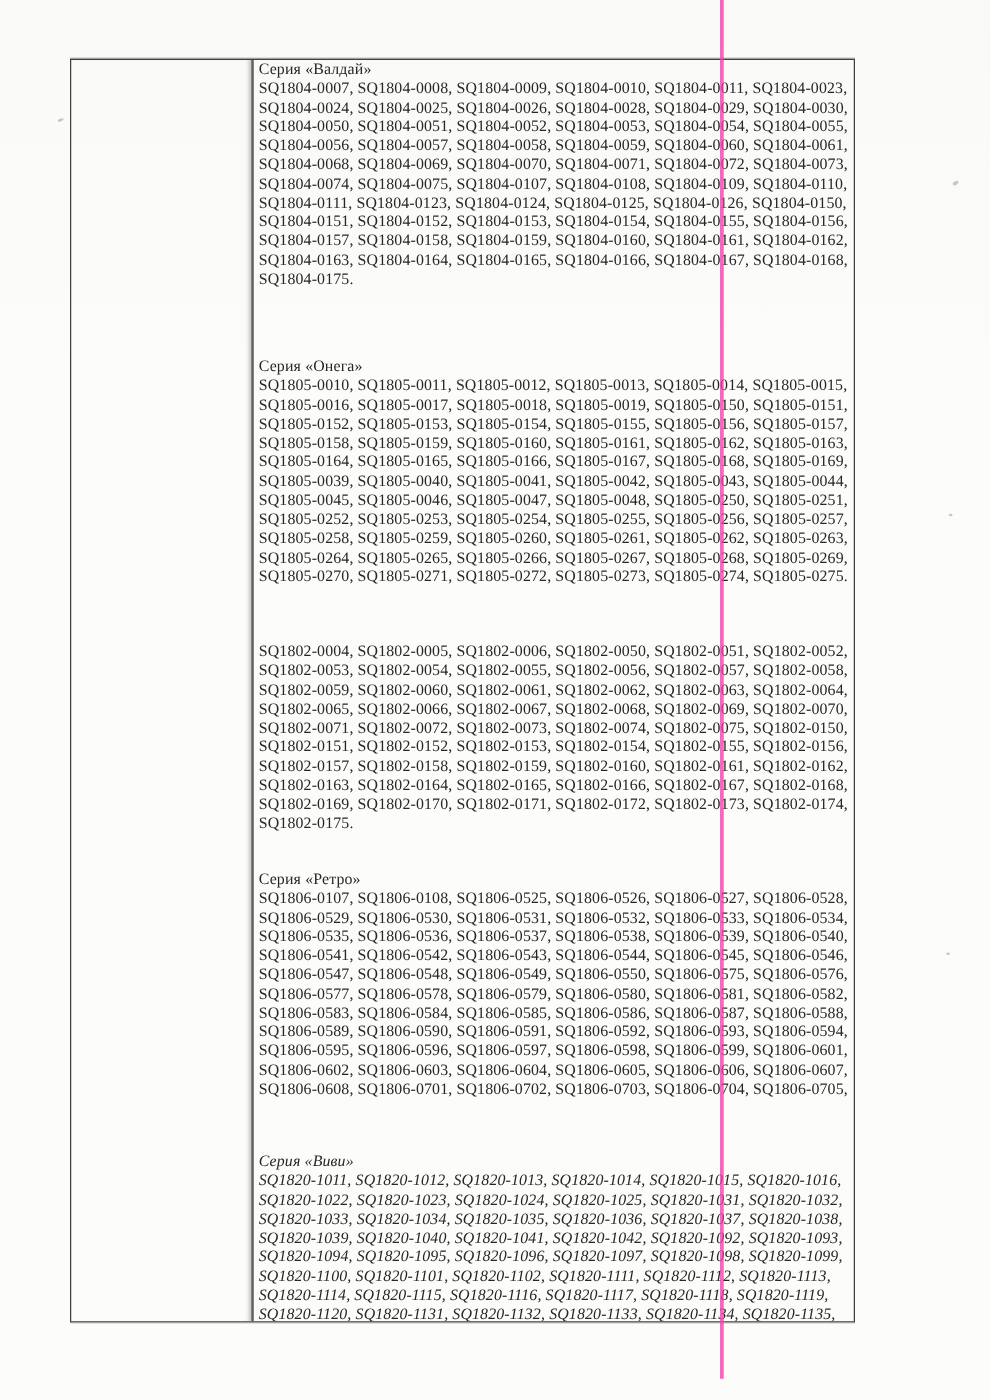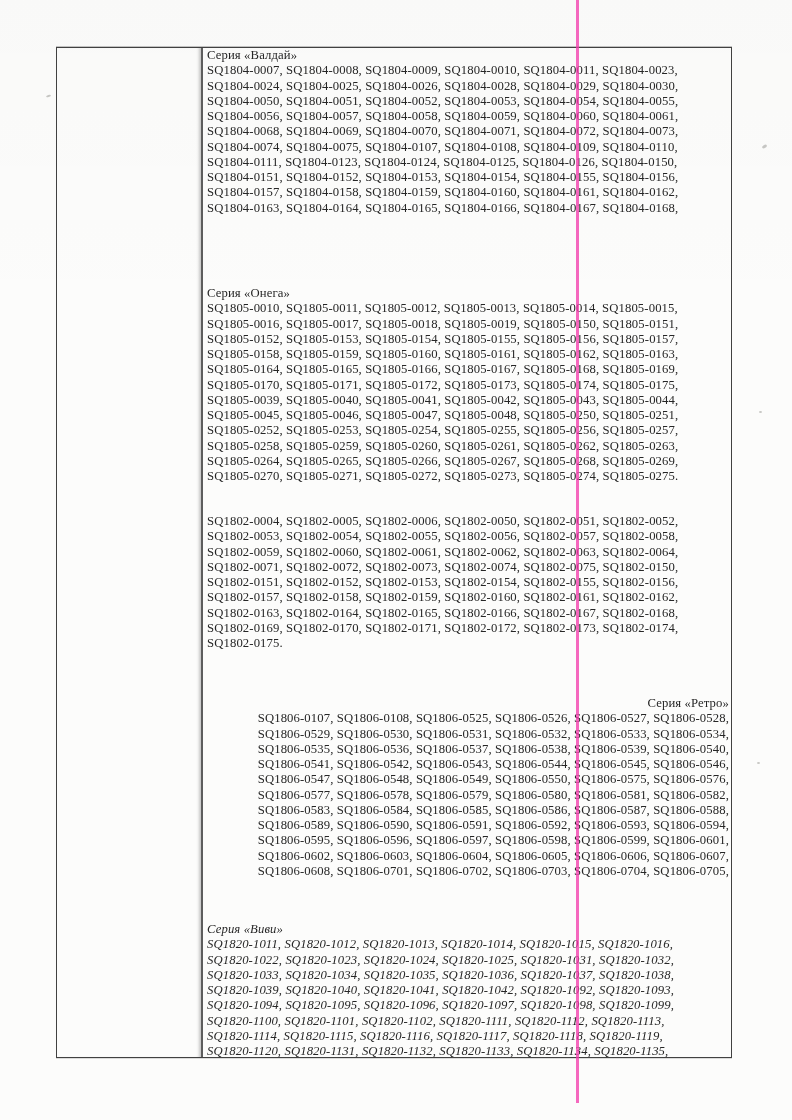--- a/index.html
+++ b/index.html
@@ -18,21 +18,21 @@
     position: absolute;
     inset: 0;
     background:
       linear-gradient(180deg, rgba(0,0,0,0.012), rgba(0,0,0,0) 30%),
       #fcfcfb;
   }
   .doc-table {
     position: absolute;
     left: 56px;
     top: 47px;
-    width: 676px;
+    width: 628px;
     height: 1011px;
     border: 1.6px solid #414141;
     box-sizing: border-box;
     box-shadow: 0 -1px 0 rgba(90,90,90,0.35), 0 1px 0 rgba(120,120,120,0.25);
     display: flex;
   }
   .col-left {
     width: 146px;
     flex: 0 0 146px;
     border-right: 2px solid #5d5d5d;
@@ -91,48 +91,49 @@
             <div class="serials-line">SQ1804-0007, SQ1804-0008, SQ1804-0009, SQ1804-0010, SQ1804-0011, SQ1804-0023,</div>
             <div class="serials-line">SQ1804-0024, SQ1804-0025, SQ1804-0026, SQ1804-0028, SQ1804-0029, SQ1804-0030,</div>
             <div class="serials-line">SQ1804-0050, SQ1804-0051, SQ1804-0052, SQ1804-0053, SQ1804-0054, SQ1804-0055,</div>
             <div class="serials-line">SQ1804-0056, SQ1804-0057, SQ1804-0058, SQ1804-0059, SQ1804-0060, SQ1804-0061,</div>
             <div class="serials-line">SQ1804-0068, SQ1804-0069, SQ1804-0070, SQ1804-0071, SQ1804-0072, SQ1804-0073,</div>
             <div class="serials-line">SQ1804-0074, SQ1804-0075, SQ1804-0107, SQ1804-0108, SQ1804-0109, SQ1804-0110,</div>
             <div class="serials-line">SQ1804-0111, SQ1804-0123, SQ1804-0124, SQ1804-0125, SQ1804-0126, SQ1804-0150,</div>
             <div class="serials-line">SQ1804-0151, SQ1804-0152, SQ1804-0153, SQ1804-0154, SQ1804-0155, SQ1804-0156,</div>
             <div class="serials-line">SQ1804-0157, SQ1804-0158, SQ1804-0159, SQ1804-0160, SQ1804-0161, SQ1804-0162,</div>
             <div class="serials-line">SQ1804-0163, SQ1804-0164, SQ1804-0165, SQ1804-0166, SQ1804-0167, SQ1804-0168,</div>
+            <div class="serials-line">SQ1804-0175.</div>
           </div>
           <div class="series-section" style="top: 238px;">
             <div class="series-title">Серия «Онега»</div>
             <div class="serials-line">SQ1805-0010, SQ1805-0011, SQ1805-0012, SQ1805-0013, SQ1805-0014, SQ1805-0015,</div>
             <div class="serials-line">SQ1805-0016, SQ1805-0017, SQ1805-0018, SQ1805-0019, SQ1805-0150, SQ1805-0151,</div>
             <div class="serials-line">SQ1805-0152, SQ1805-0153, SQ1805-0154, SQ1805-0155, SQ1805-0156, SQ1805-0157,</div>
             <div class="serials-line">SQ1805-0158, SQ1805-0159, SQ1805-0160, SQ1805-0161, SQ1805-0162, SQ1805-0163,</div>
             <div class="serials-line">SQ1805-0164, SQ1805-0165, SQ1805-0166, SQ1805-0167, SQ1805-0168, SQ1805-0169,</div>
-            <div class="serials-line">SQ1805-0170, SQ1805-0171, SQ1805-0172, SQ1805-0173, SQ1805-0174, SQ1805-0175,</div>
             <div class="serials-line">SQ1805-0039, SQ1805-0040, SQ1805-0041, SQ1805-0042, SQ1805-0043, SQ1805-0044,</div>
             <div class="serials-line">SQ1805-0045, SQ1805-0046, SQ1805-0047, SQ1805-0048, SQ1805-0250, SQ1805-0251,</div>
             <div class="serials-line">SQ1805-0252, SQ1805-0253, SQ1805-0254, SQ1805-0255, SQ1805-0256, SQ1805-0257,</div>
             <div class="serials-line">SQ1805-0258, SQ1805-0259, SQ1805-0260, SQ1805-0261, SQ1805-0262, SQ1805-0263,</div>
             <div class="serials-line">SQ1805-0264, SQ1805-0265, SQ1805-0266, SQ1805-0267, SQ1805-0268, SQ1805-0269,</div>
             <div class="serials-line">SQ1805-0270, SQ1805-0271, SQ1805-0272, SQ1805-0273, SQ1805-0274, SQ1805-0275.</div>
           </div>
           <div class="series-section" style="top: 466px;">
             <div class="serials-line">SQ1802-0004, SQ1802-0005, SQ1802-0006, SQ1802-0050, SQ1802-0051, SQ1802-0052,</div>
             <div class="serials-line">SQ1802-0053, SQ1802-0054, SQ1802-0055, SQ1802-0056, SQ1802-0057, SQ1802-0058,</div>
             <div class="serials-line">SQ1802-0059, SQ1802-0060, SQ1802-0061, SQ1802-0062, SQ1802-0063, SQ1802-0064,</div>
+            <div class="serials-line">SQ1802-0065, SQ1802-0066, SQ1802-0067, SQ1802-0068, SQ1802-0069, SQ1802-0070,</div>
             <div class="serials-line">SQ1802-0071, SQ1802-0072, SQ1802-0073, SQ1802-0074, SQ1802-0075, SQ1802-0150,</div>
             <div class="serials-line">SQ1802-0151, SQ1802-0152, SQ1802-0153, SQ1802-0154, SQ1802-0155, SQ1802-0156,</div>
             <div class="serials-line">SQ1802-0157, SQ1802-0158, SQ1802-0159, SQ1802-0160, SQ1802-0161, SQ1802-0162,</div>
             <div class="serials-line">SQ1802-0163, SQ1802-0164, SQ1802-0165, SQ1802-0166, SQ1802-0167, SQ1802-0168,</div>
             <div class="serials-line">SQ1802-0169, SQ1802-0170, SQ1802-0171, SQ1802-0172, SQ1802-0173, SQ1802-0174,</div>
             <div class="serials-line">SQ1802-0175.</div>
           </div>
-          <div class="series-section" style="top: 648px; text-align: right;">
+          <div class="series-section" style="top: 648px;">
             <div class="series-title">Серия «Ретро»</div>
             <div class="serials-line">SQ1806-0107, SQ1806-0108, SQ1806-0525, SQ1806-0526, SQ1806-0527, SQ1806-0528,</div>
             <div class="serials-line">SQ1806-0529, SQ1806-0530, SQ1806-0531, SQ1806-0532, SQ1806-0533, SQ1806-0534,</div>
             <div class="serials-line">SQ1806-0535, SQ1806-0536, SQ1806-0537, SQ1806-0538, SQ1806-0539, SQ1806-0540,</div>
             <div class="serials-line">SQ1806-0541, SQ1806-0542, SQ1806-0543, SQ1806-0544, SQ1806-0545, SQ1806-0546,</div>
             <div class="serials-line">SQ1806-0547, SQ1806-0548, SQ1806-0549, SQ1806-0550, SQ1806-0575, SQ1806-0576,</div>
             <div class="serials-line">SQ1806-0577, SQ1806-0578, SQ1806-0579, SQ1806-0580, SQ1806-0581, SQ1806-0582,</div>
             <div class="serials-line">SQ1806-0583, SQ1806-0584, SQ1806-0585, SQ1806-0586, SQ1806-0587, SQ1806-0588,</div>
             <div class="serials-line">SQ1806-0589, SQ1806-0590, SQ1806-0591, SQ1806-0592, SQ1806-0593, SQ1806-0594,</div>
             <div class="serials-line">SQ1806-0595, SQ1806-0596, SQ1806-0597, SQ1806-0598, SQ1806-0599, SQ1806-0601,</div>

